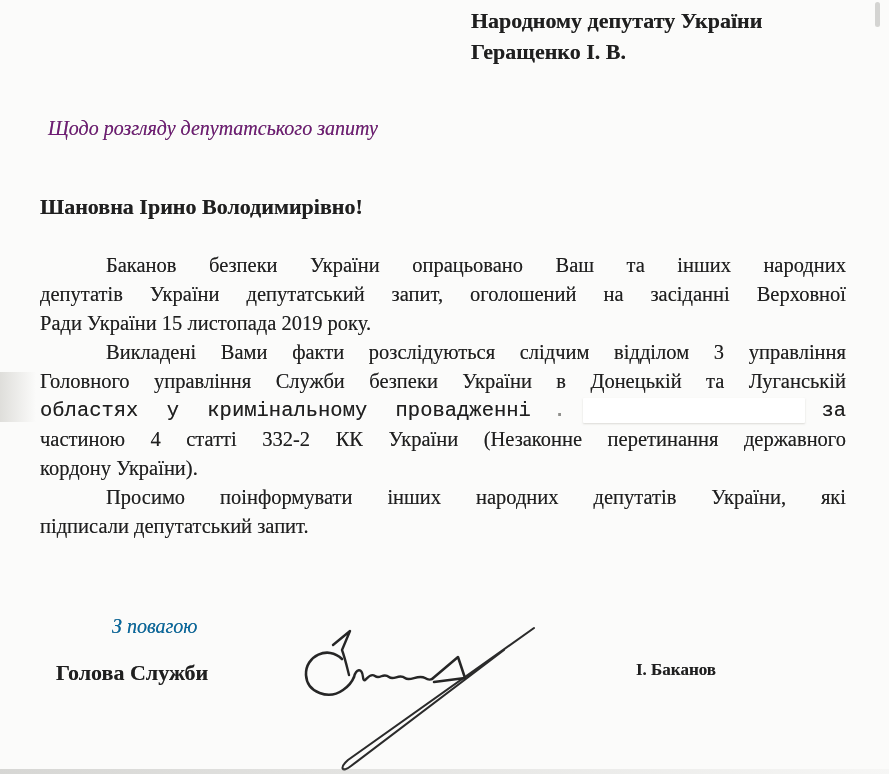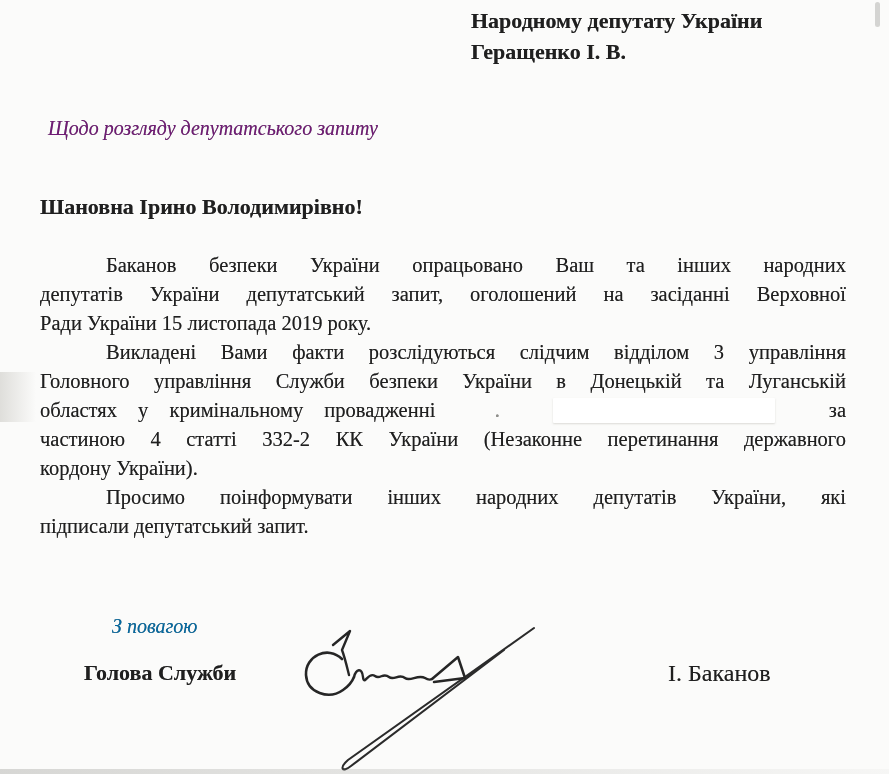--- a/index.html
+++ b/index.html
@@ -53,20 +53,21 @@
     line-height: 29px;
   }
   .line { text-align: left; }
   .jline { text-align: justify; text-align-last: justify; }
   .indent { text-indent: 66px; }
 
   .redline {
     display: flex;
     align-items: flex-start;
     justify-content: space-between;
+    font-family: Liberation Mono, monospace;
   }
   .redline .pre { word-spacing: 16px; white-space: nowrap; }
   .stray-dot { color: #8f8f8b; margin-left: 6px; }
   .redaction {
     flex: 0 0 auto;
     width: 222px;
     height: 25px;
     align-self: center;
     background: #ffffff;
     box-shadow: 0 1px 2px rgba(160,158,150,0.35);
@@ -80,27 +81,26 @@
     font-style: italic;
     font-size: 20px;
     color: #0369a1;
   }
   .signer-title {
     position: absolute;
     left: 56px; top: 660px;
     font-weight: bold;
     font-size: 22px;
     white-space: nowrap;
-    margin-left: 28px;
   }
   .signer-name {
     position: absolute;
-    left: 668px; top: 660px;
-    font-weight: normal;
-    font-size: 24px;
+    left: 636px; top: 660px;
+    font-weight: bold;
+    font-size: 17px;
     white-space: nowrap;
   }
   .signature {
     position: absolute;
     left: 292px; top: 620px;
     width: 250px; height: 152px;
   }
 
   
   .smudge-left {

